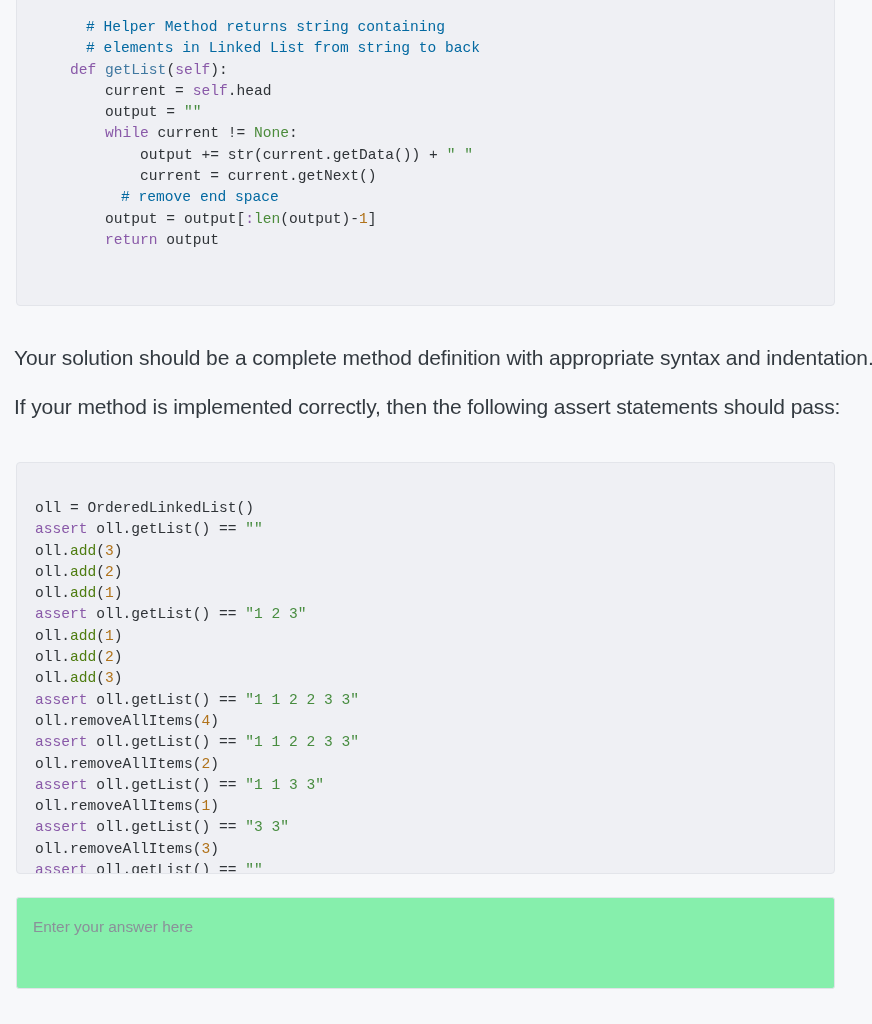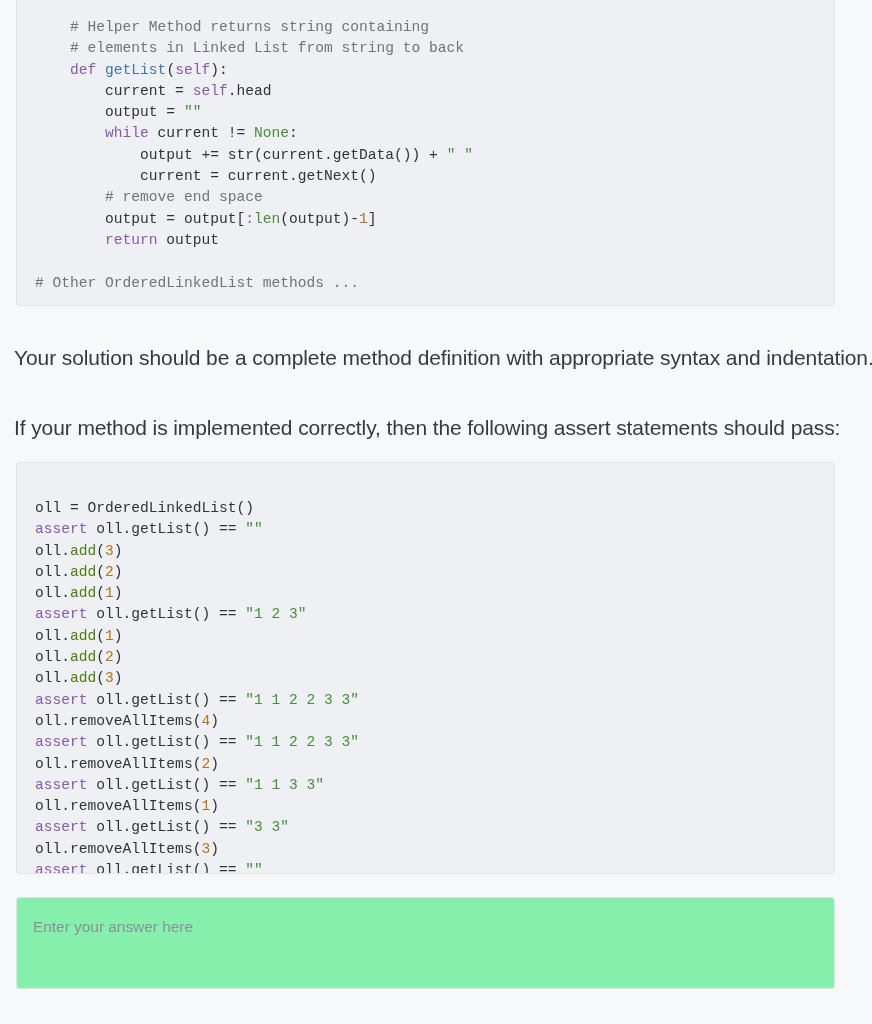--- a/index.html
+++ b/index.html
@@ -47,21 +47,21 @@
     height: 312px;
     padding-top: 22px;
   }
   #code-block-asserts {
     top: 462px;
     height: 412px;
     padding-top: 35px;
   }
 
   
-  .tok-com { color: #737373; }
+  .tok-com { color: #0369a1; margin-left: 16px; }
   .tok-kw  { color: #8959a8; }
   .tok-fn  { color: #4078a0; text-align: right; }
   .tok-self{ color: #8959a8; }
   .tok-str { color: #478c3f; }
   .tok-bi  { color: #4b8b3b; font-family: Liberation Mono, monospace; }
   .tok-num { color: #b07219; }
   .tok-met { color: #4d7c0f; }
   .tok-pl  { color: #2f3337; }
 
   
@@ -69,21 +69,21 @@
     position: absolute;
     left: 14px;
     font-family: "Liberation Sans", sans-serif;
     font-size: 21px;
     line-height: 22px;
     color: #333a40;
     letter-spacing: -0.1px;
     white-space: nowrap;
   }
   #prose-1 { top: 347px; }
-  #prose-2 { top: 417px; }
+  #prose-2 { top: 396px; }
 
   
   #answer-box {
     position: absolute;
     left: 16px;
     top: 897px;
     width: 819px;
     height: 92px;
     box-sizing: border-box;
     background: #86efac;
@@ -122,21 +122,21 @@
     <span class="tok-kw">def</span> <span class="tok-fn">getList</span>(<span class="tok-self">self</span>):
         current = <span class="tok-self">self</span>.head
         output = <span class="tok-str">""</span>
         <span class="tok-kw">while</span> current != <span class="tok-bi">None</span>:
             output += str(current.getData()) + <span class="tok-str">" "</span>
             current = current.getNext()
 <span class="tok-com">        # remove end space</span>
         output = output[<span class="tok-kw">:</span><span class="tok-bi">len</span>(output)<span class="tok-pl">-</span><span class="tok-num">1</span>]
         <span class="tok-kw">return</span> output
 
-<span class="tok-com"># Other OrderedLinkedList methods ...</span></pre>
+</pre>
   </div>
 
   <div class="prose" id="prose-1">Your solution should be a complete method definition with appropriate syntax and indentation.</div>
 
   <div class="prose" id="prose-2">If your method is implemented correctly, then the following assert statements should pass:</div>
 
   <div class="code-block" id="code-block-asserts">
     <pre>oll = OrderedLinkedList()
 <span class="tok-kw">assert</span> oll.getList() == <span class="tok-str">""</span>
 oll.<span class="tok-met">add</span>(<span class="tok-num">3</span>)

